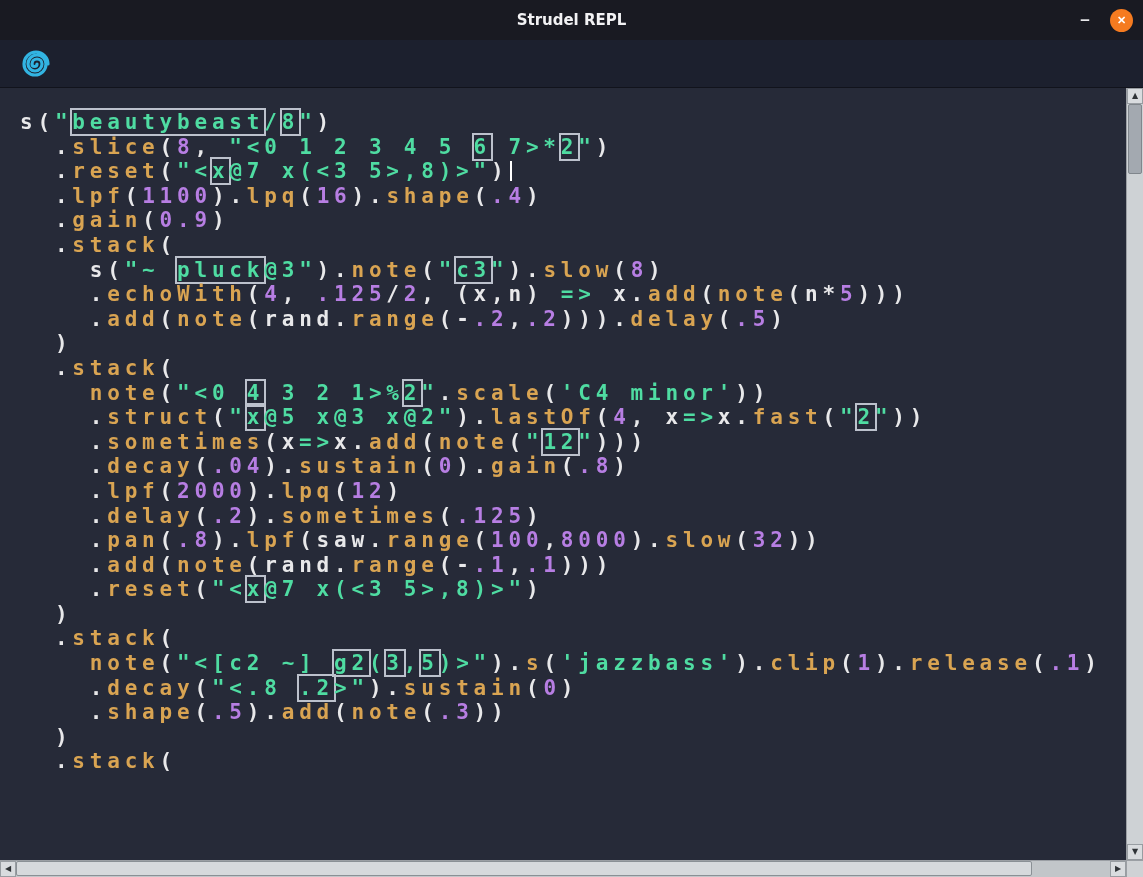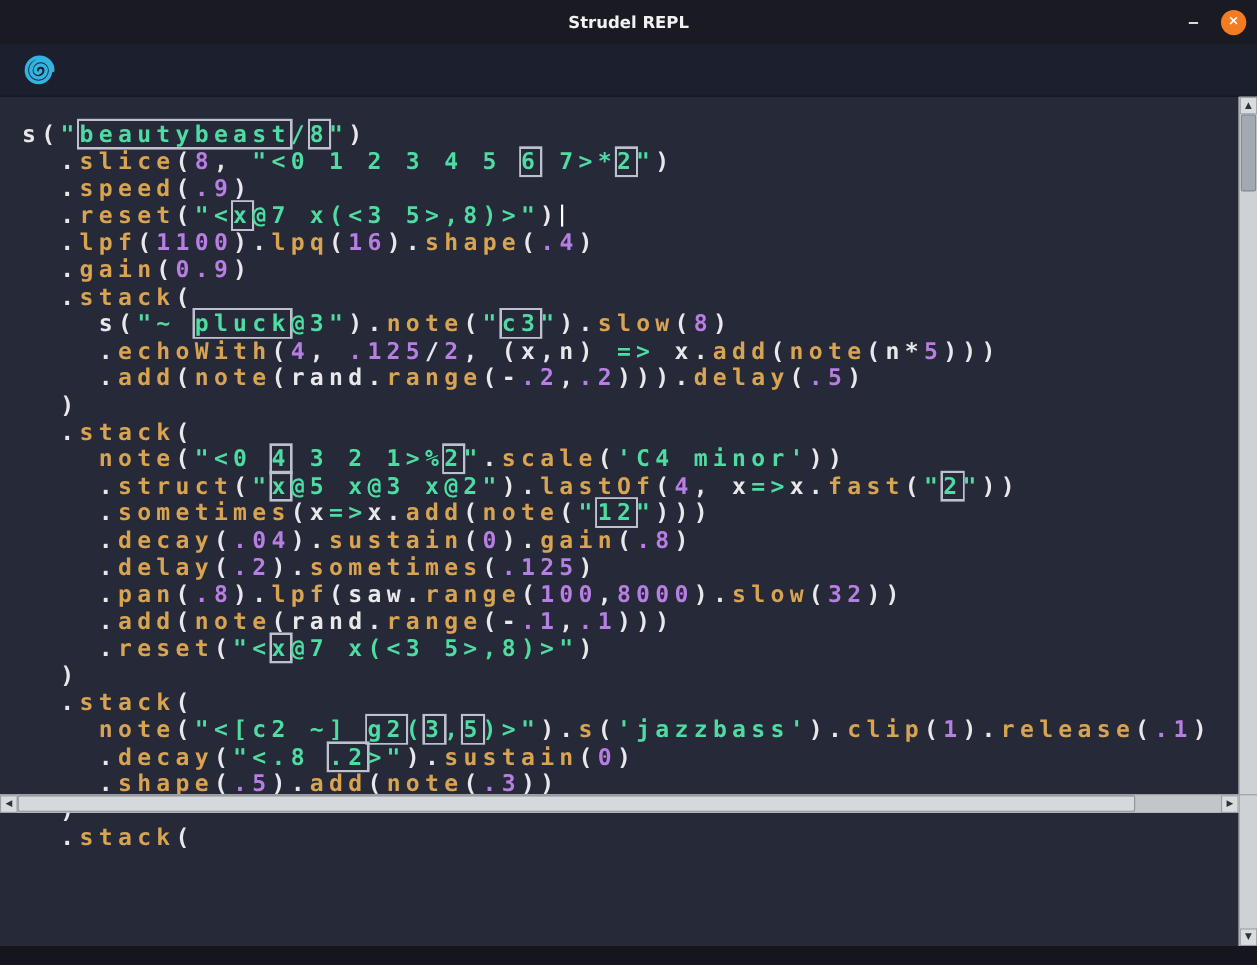--- a/index.html
+++ b/index.html
@@ -1,17 +1,17 @@
 <!DOCTYPE html>
 <html style="--pl: #e8e8ea; --fn: #d9a452; --st: #4fdca2; --nm: #b77ee3; --ar: #4fdca2; --hl: #bcc1cc; --logo: #32b4e2; --close: #f57b20; --editor_bg: #262a38;"><head>
 <meta charset="utf-8">
 <style>
   *{box-sizing:border-box;margin:0;padding:0}
   html,body{width:1143px;height:877px;overflow:hidden;background:#15161d}
-  .window{position:relative;width:1143px;height:739px;font-family:"DejaVu Sans",sans-serif;background:#404040}
+  .window{position:relative;width:1143px;height:877px;font-family:"DejaVu Sans",sans-serif;background:#404040}
 
   
   .titlebar{position:absolute;top:0;left:0;width:100%;height:40px;background:#191a22;display:flex;align-items:center;justify-content:center}
   .title{color:#f2f2f4;font-weight:bold;font-size:15px}
   .controls{position:absolute;right:10px;top:0;height:40px;display:flex;align-items:center;gap:15px}
   .min-btn{background:none;border:none;color:#e9e9ec;font-size:17px;font-weight:bold;width:20px;line-height:20px;cursor:default}
   .close-btn{width:23px;height:23px;border-radius:50%;background:var(--close,#f57b20);border:none;display:flex;align-items:center;justify-content:center}
   .close-btn span{color:#fff;font-size:11px;font-weight:bold;line-height:1}
 
   
@@ -65,34 +65,34 @@
       <svg width="32" height="32" viewBox="0 0 32 32" fill="none" stroke-width="3.2" stroke-linecap="round">
         <path d="M28 16 A12 12 0 0 0 4 16 A11 11 0 0 0 26 16 A9 9 0 0 0 8 16 A7 7 0 0 0 22 16 A5 5 0 0 0 12 16 A2.5 2.5 0 0 0 17 16"></path>
       </svg>
     </a>
   </div>
 
   <div class="editor">
     <div>
         <div class="cm-line"><span class="tk-p">s</span><span class="tk-p">(</span><span class="tk-s">"</span><span class="tk-s boxed">beautybeast</span><span class="tk-s">/</span><span class="tk-s boxed">8</span><span class="tk-s">"</span><span class="tk-p">)</span></div>
         <div class="cm-line"><span class="tk-p">  .</span><span class="tk-f">slice</span><span class="tk-p">(</span><span class="tk-n">8</span><span class="tk-p">, </span><span class="tk-s">"&lt;0 1 2 3 4 5 </span><span class="tk-s boxed">6</span><span class="tk-s"> 7&gt;*</span><span class="tk-s boxed">2</span><span class="tk-s">"</span><span class="tk-p">)</span></div>
-        <div class="cm-line"><span class="tk-p">  .</span><span class="tk-f">speed</span><span class="tk-p">(</span><span class="tk-n">.9</span><span class="tk-p">)</span></div>
         <div class="cm-line"><span class="tk-p">  .</span><span class="tk-f">reset</span><span class="tk-p">(</span><span class="tk-s">"&lt;</span><span class="tk-s boxed">x</span><span class="tk-s">@7 x(&lt;3 5&gt;,8)&gt;</span><span class="tk-s">"</span><span class="tk-p">)</span><span class="tk-c"></span></div>
         <div class="cm-line"><span class="tk-p">  .</span><span class="tk-f">lpf</span><span class="tk-p">(</span><span class="tk-n">1100</span><span class="tk-p">)</span><span class="tk-p">.</span><span class="tk-f">lpq</span><span class="tk-p">(</span><span class="tk-n">16</span><span class="tk-p">)</span><span class="tk-p">.</span><span class="tk-f">shape</span><span class="tk-p">(</span><span class="tk-n">.4</span><span class="tk-p">)</span></div>
         <div class="cm-line"><span class="tk-p">  .</span><span class="tk-f">gain</span><span class="tk-p">(</span><span class="tk-n">0.9</span><span class="tk-p">)</span></div>
         <div class="cm-line"><span class="tk-p">  .</span><span class="tk-f">stack</span><span class="tk-p">(</span></div>
         <div class="cm-line"><span class="tk-p">    s</span><span class="tk-p">(</span><span class="tk-s">"~ </span><span class="tk-s boxed">pluck</span><span class="tk-s">@3</span><span class="tk-s">"</span><span class="tk-p">)</span><span class="tk-p">.</span><span class="tk-f">note</span><span class="tk-p">(</span><span class="tk-s">"</span><span class="tk-s boxed">c3</span><span class="tk-s">"</span><span class="tk-p">)</span><span class="tk-p">.</span><span class="tk-f">slow</span><span class="tk-p">(</span><span class="tk-n">8</span><span class="tk-p">)</span></div>
         <div class="cm-line"><span class="tk-p">    .</span><span class="tk-f">echoWith</span><span class="tk-p">(</span><span class="tk-n">4</span><span class="tk-p">, </span><span class="tk-n">.125</span><span class="tk-p">/</span><span class="tk-n">2</span><span class="tk-p">, (x,n) </span><span class="tk-a">=&gt;</span><span class="tk-p"> x.</span><span class="tk-f">add</span><span class="tk-p">(</span><span class="tk-f">note</span><span class="tk-p">(n</span><span class="tk-p">*</span><span class="tk-n">5</span><span class="tk-p">)))</span></div>
         <div class="cm-line"><span class="tk-p">    .</span><span class="tk-f">add</span><span class="tk-p">(</span><span class="tk-f">note</span><span class="tk-p">(rand.</span><span class="tk-f">range</span><span class="tk-p">(-</span><span class="tk-n">.2</span><span class="tk-p">,</span><span class="tk-n">.2</span><span class="tk-p">)))</span><span class="tk-p">.</span><span class="tk-f">delay</span><span class="tk-p">(</span><span class="tk-n">.5</span><span class="tk-p">)</span></div>
         <div class="cm-line"><span class="tk-p">  )</span></div>
         <div class="cm-line"><span class="tk-p">  .</span><span class="tk-f">stack</span><span class="tk-p">(</span></div>
         <div class="cm-line"><span class="tk-p">    </span><span class="tk-f">note</span><span class="tk-p">(</span><span class="tk-s">"&lt;0 </span><span class="tk-s boxed">4</span><span class="tk-s"> 3 2 1&gt;%</span><span class="tk-s boxed">2</span><span class="tk-s">"</span><span class="tk-p">.</span><span class="tk-f">scale</span><span class="tk-p">(</span><span class="tk-s">'C4 minor'</span><span class="tk-p">))</span></div>
         <div class="cm-line"><span class="tk-p">    .</span><span class="tk-f">struct</span><span class="tk-p">(</span><span class="tk-s">"</span><span class="tk-s boxed">x</span><span class="tk-s">@5 x@3 x@2</span><span class="tk-s">"</span><span class="tk-p">)</span><span class="tk-p">.</span><span class="tk-f">lastOf</span><span class="tk-p">(</span><span class="tk-n">4</span><span class="tk-p">, x</span><span class="tk-a">=&gt;</span><span class="tk-p">x.</span><span class="tk-f">fast</span><span class="tk-p">(</span><span class="tk-s">"</span><span class="tk-s boxed">2</span><span class="tk-s">"</span><span class="tk-p">))</span></div>
         <div class="cm-line"><span class="tk-p">    .</span><span class="tk-f">sometimes</span><span class="tk-p">(x</span><span class="tk-a">=&gt;</span><span class="tk-p">x.</span><span class="tk-f">add</span><span class="tk-p">(</span><span class="tk-f">note</span><span class="tk-p">(</span><span class="tk-s">"</span><span class="tk-s boxed">12</span><span class="tk-s">"</span><span class="tk-p">)))</span></div>
         <div class="cm-line"><span class="tk-p">    .</span><span class="tk-f">decay</span><span class="tk-p">(</span><span class="tk-n">.04</span><span class="tk-p">)</span><span class="tk-p">.</span><span class="tk-f">sustain</span><span class="tk-p">(</span><span class="tk-n">0</span><span class="tk-p">)</span><span class="tk-p">.</span><span class="tk-f">gain</span><span class="tk-p">(</span><span class="tk-n">.8</span><span class="tk-p">)</span></div>
+        <div class="cm-line"><span class="tk-p">    .</span><span class="tk-f">lpf</span><span class="tk-p">(</span><span class="tk-n">2000</span><span class="tk-p">)</span><span class="tk-p">.</span><span class="tk-f">lpq</span><span class="tk-p">(</span><span class="tk-n">12</span><span class="tk-p">)</span></div>
         <div class="cm-line"><span class="tk-p">    .</span><span class="tk-f">delay</span><span class="tk-p">(</span><span class="tk-n">.2</span><span class="tk-p">)</span><span class="tk-p">.</span><span class="tk-f">sometimes</span><span class="tk-p">(</span><span class="tk-n">.125</span><span class="tk-p">)</span></div>
         <div class="cm-line"><span class="tk-p">    .</span><span class="tk-f">pan</span><span class="tk-p">(</span><span class="tk-n">.8</span><span class="tk-p">)</span><span class="tk-p">.</span><span class="tk-f">lpf</span><span class="tk-p">(saw.</span><span class="tk-f">range</span><span class="tk-p">(</span><span class="tk-n">100</span><span class="tk-p">,</span><span class="tk-n">8000</span><span class="tk-p">)</span><span class="tk-p">.</span><span class="tk-f">slow</span><span class="tk-p">(</span><span class="tk-n">32</span><span class="tk-p">))</span></div>
         <div class="cm-line"><span class="tk-p">    .</span><span class="tk-f">add</span><span class="tk-p">(</span><span class="tk-f">note</span><span class="tk-p">(rand.</span><span class="tk-f">range</span><span class="tk-p">(-</span><span class="tk-n">.1</span><span class="tk-p">,</span><span class="tk-n">.1</span><span class="tk-p">)))</span></div>
         <div class="cm-line"><span class="tk-p">    .</span><span class="tk-f">reset</span><span class="tk-p">(</span><span class="tk-s">"&lt;</span><span class="tk-s boxed">x</span><span class="tk-s">@7 x(&lt;3 5&gt;,8)&gt;</span><span class="tk-s">"</span><span class="tk-p">)</span></div>
         <div class="cm-line"><span class="tk-p">  )</span></div>
         <div class="cm-line"><span class="tk-p">  .</span><span class="tk-f">stack</span><span class="tk-p">(</span></div>
         <div class="cm-line"><span class="tk-p">    </span><span class="tk-f">note</span><span class="tk-p">(</span><span class="tk-s">"&lt;[c2 ~] </span><span class="tk-s boxed">g2</span><span class="tk-s">(</span><span class="tk-s boxed">3</span><span class="tk-s">,</span><span class="tk-s boxed">5</span><span class="tk-s">)&gt;</span><span class="tk-s">"</span><span class="tk-p">)</span><span class="tk-p">.</span><span class="tk-f">s</span><span class="tk-p">(</span><span class="tk-s">'jazzbass'</span><span class="tk-p">)</span><span class="tk-p">.</span><span class="tk-f">clip</span><span class="tk-p">(</span><span class="tk-n">1</span><span class="tk-p">)</span><span class="tk-p">.</span><span class="tk-f">release</span><span class="tk-p">(</span><span class="tk-n">.1</span><span class="tk-p">)</span></div>
         <div class="cm-line"><span class="tk-p">    .</span><span class="tk-f">decay</span><span class="tk-p">(</span><span class="tk-s">"&lt;.8 </span><span class="tk-s boxed">.2</span><span class="tk-s">&gt;</span><span class="tk-s">"</span><span class="tk-p">)</span><span class="tk-p">.</span><span class="tk-f">sustain</span><span class="tk-p">(</span><span class="tk-n">0</span><span class="tk-p">)</span></div>
         <div class="cm-line"><span class="tk-p">    .</span><span class="tk-f">shape</span><span class="tk-p">(</span><span class="tk-n">.5</span><span class="tk-p">)</span><span class="tk-p">.</span><span class="tk-f">add</span><span class="tk-p">(</span><span class="tk-f">note</span><span class="tk-p">(</span><span class="tk-n">.3</span><span class="tk-p">))</span></div>
         <div class="cm-line"><span class="tk-p">  )</span></div>

